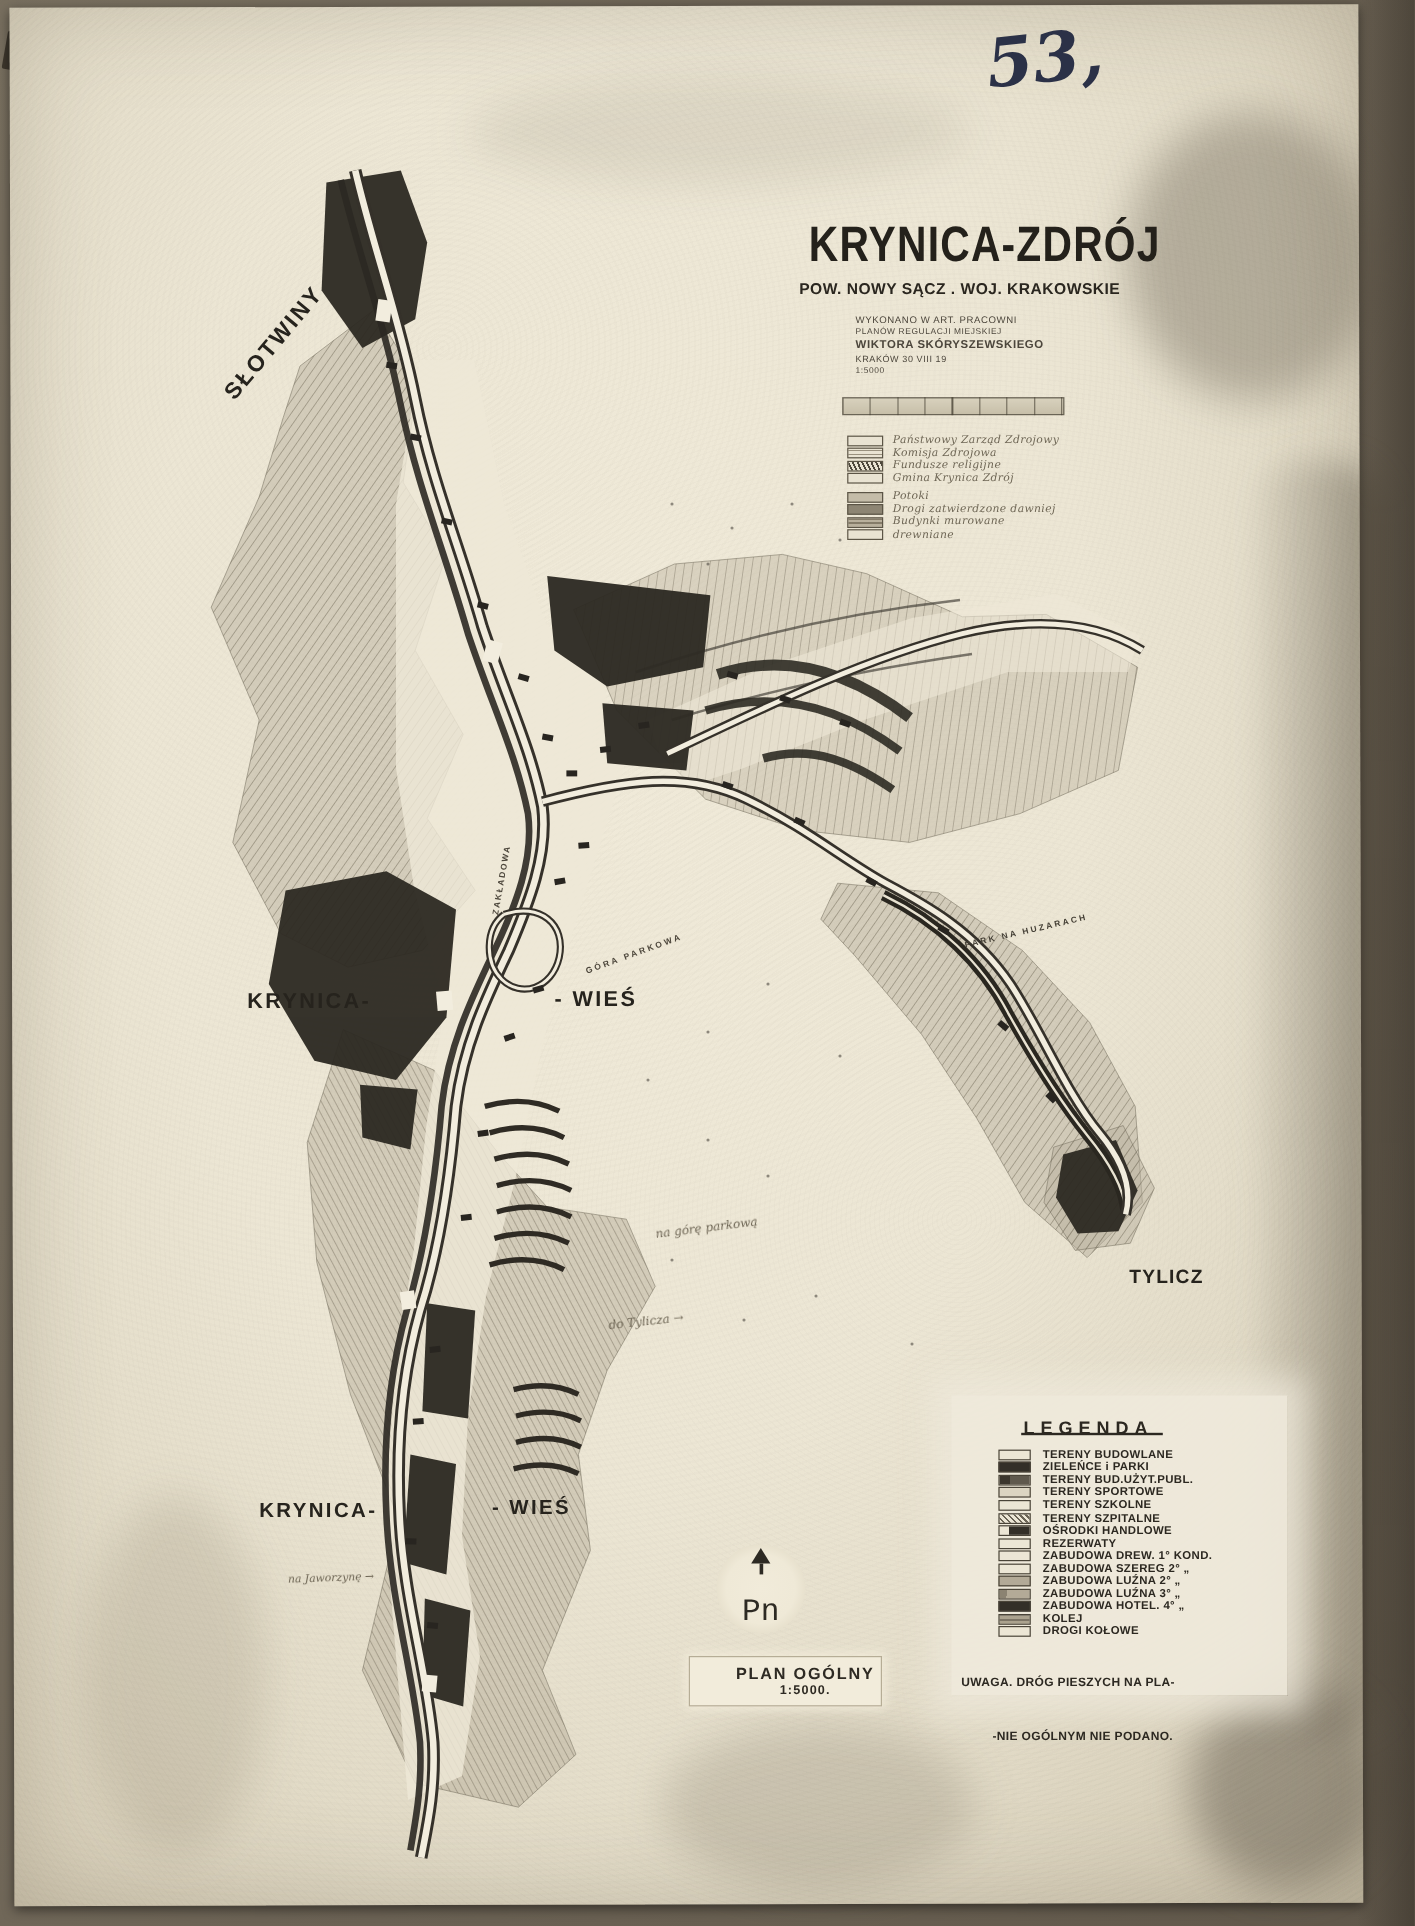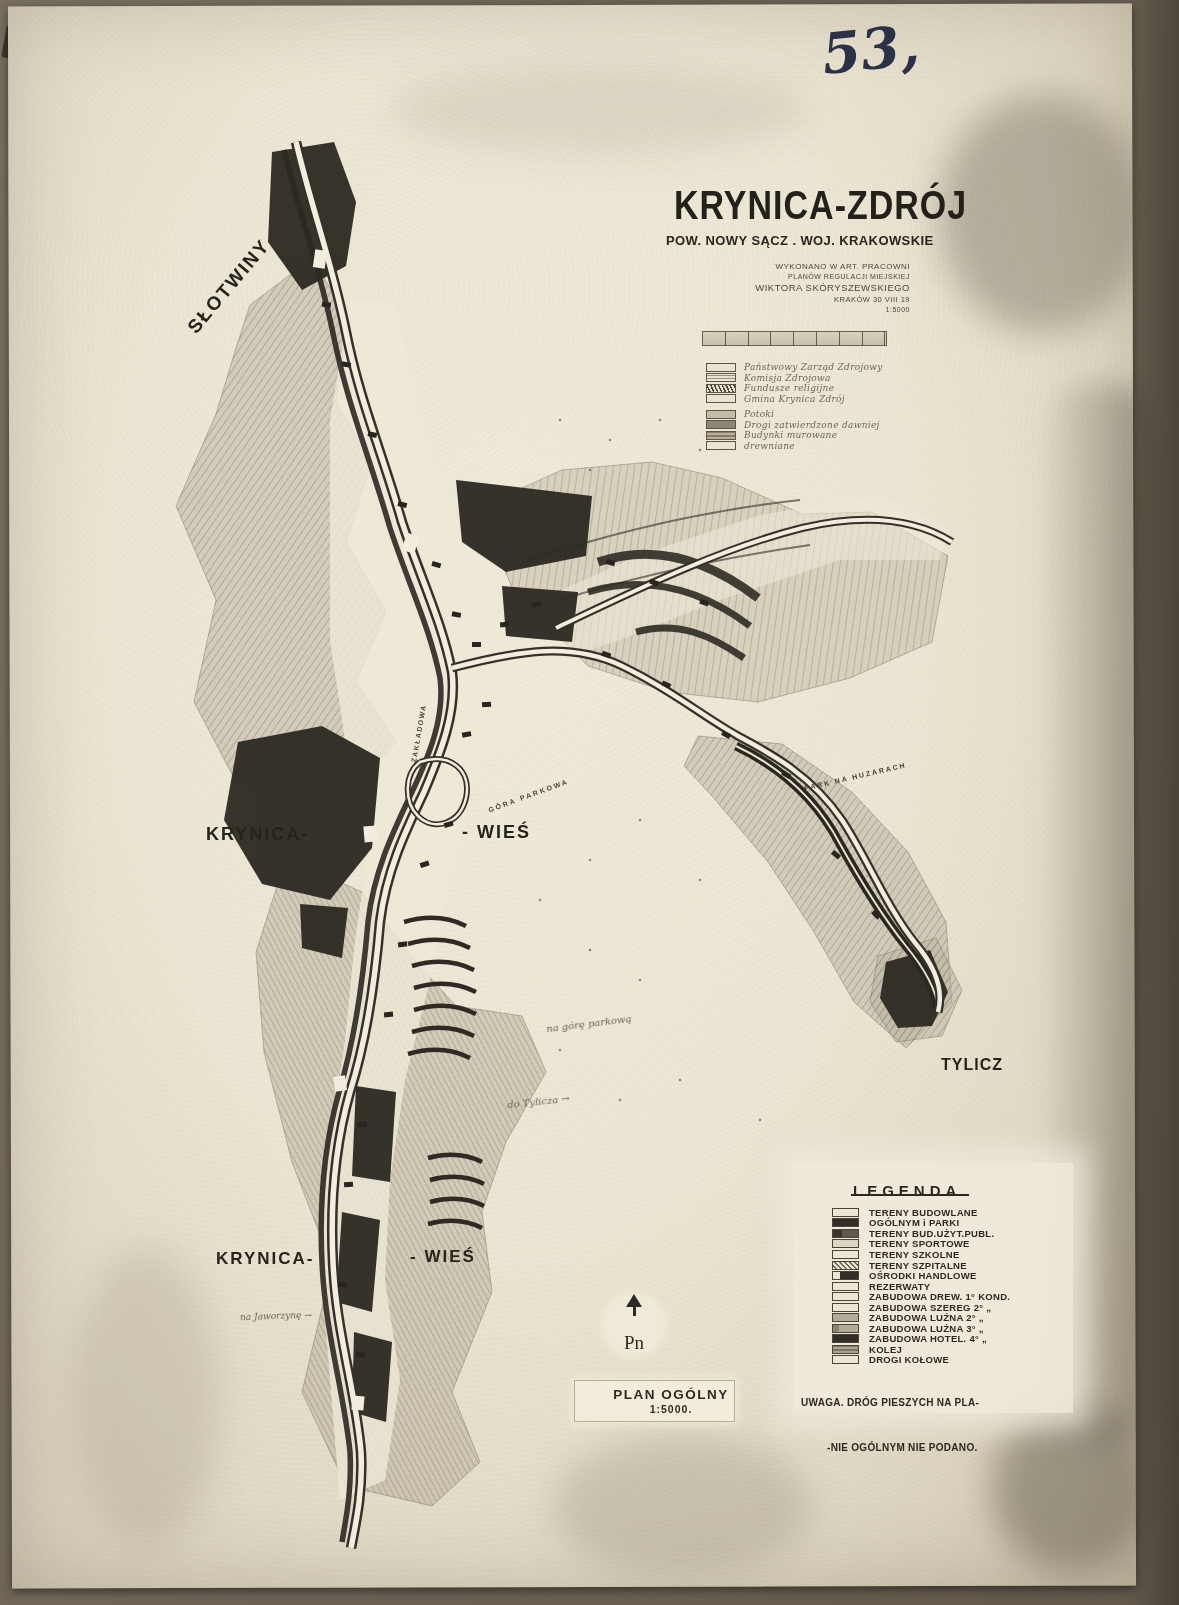--- a/index.html
+++ b/index.html
@@ -27,24 +27,24 @@
     background-image:repeating-radial-gradient(circle at 32% 18%,rgba(60,54,44,.025) 0 2px,transparent 2px 5px),
     repeating-radial-gradient(circle at 70% 64%,rgba(60,54,44,.03) 0 1px,transparent 1px 4px);}
   .map-svg{position:absolute;left:0;top:0;width:1179px;height:1605px;}
   
   .ink{color:#28241e;position:absolute;white-space:nowrap;}
   .page-num{position:absolute;left:822px;top:16px;font-family:"DejaVu Serif",serif;
     font-style:italic;font-size:56px;color:#2b3147;transform:rotate(-6deg);font-weight:bold;}
   .title{left:674px;top:181px;font-size:34px;font-weight:bold;letter-spacing:1px;
     transform:scaleY(1.22);transform-origin:top left;color:#24211b;}
   .subtitle{left:666px;top:233px;font-size:13px;font-weight:bold;letter-spacing:.4px;color:#2a261f;}
-  .credits{position:absolute;left:742px;top:262px;width:168px;text-align:right;color:#4c463c;
+  .credits{position:absolute;left:713px;top:262px;width:168px;text-align:left;color:#4c463c;
     filter:blur(.55px);letter-spacing:.5px;}
   .credits div{margin-bottom:2px;}
-  .cr1{font-size:8px;} .cr2{font-size:7px;} .cr3{font-size:9.5px;font-weight:normal;}
+  .cr1{font-size:8px;} .cr2{font-size:7px;} .cr3{font-size:9.5px;font-weight:bold;}
   .cr4{font-size:7.5px;} .cr5{font-size:7px;}
   .scalebar{position:absolute;left:702px;top:331px;width:183px;height:13px;
     border:1px solid rgba(70,64,52,.75);
     background:repeating-linear-gradient(90deg,rgba(80,74,60,0) 0 21.8px,rgba(80,74,60,.85) 21.8px 22.8px),
     linear-gradient(#d8d1bd,#c7bfa9);filter:blur(.3px);}
   
   .minileg{position:absolute;left:706px;top:362px;}
   .ml-row{display:flex;align-items:center;height:10.5px;}
   .ml-gap{margin-top:5px;}
   .ml-sw{width:28px;height:7px;border:1px solid #5c5546;margin-right:8px;flex:none;background:#e9e3d2;}
@@ -70,21 +70,21 @@
   .hw-gora{left:546px;top:1018px;font-size:10px;transform:rotate(-7deg);}
   .hw-tyl{left:507px;top:1096px;font-size:10px;transform:rotate(-6deg);}
   .hw-jaw{left:240px;top:1311px;font-size:9px;transform:rotate(-2deg);}
   
   .north{position:absolute;left:597px;top:1287px;width:74px;height:74px;border-radius:50%;
     background:radial-gradient(circle,#f1ebda 0%,#efe9d7 55%,#e4ddc9 78%,rgba(228,221,201,0) 100%);
     display:flex;flex-direction:column;align-items:center;justify-content:center;}
   .n-stem{width:3px;height:9px;background:#2d2a23;}
   .n-tri{width:0;height:0;border-left:8px solid transparent;border-right:8px solid transparent;
     border-bottom:13px solid #2d2a23;}
-  .n-txt{font-family:Liberation Serif, serif;font-size:19px;color:#2d2a23;margin-top:16px;}
+  .n-txt{font-family:Liberation Mono, monospace;font-size:26px;color:#2d2a23;margin-top:16px;}
   
   .planbox{position:absolute;left:574px;top:1380px;width:126px;height:40px;background:#f2ecdb;
     border:1px solid #b6ad96;box-shadow:0 0 8px 3px rgba(242,236,219,.8);
     display:flex;flex-direction:column;align-items:center;justify-content:center;padding-left:33px;}
   .pb1{font-size:13.5px;font-weight:bold;letter-spacing:1.5px;color:#2e2a23;}
   .pb2{font-size:10.5px;font-weight:bold;letter-spacing:1px;color:#2e2a23;margin-top:1px;}
   
   .legend{position:absolute;left:793px;top:1163px;width:280px;height:250px;
     background:rgba(239,233,219,.92);box-shadow:0 0 24px 16px rgba(239,233,219,.72);}
   .lg-title{position:relative;margin:19px 0 0 60px;font-size:15px;font-weight:bold;
@@ -342,21 +342,21 @@
 
   <div class="legend">
     <div class="lg-title">LEGENDA</div>
     <div class="lg-items">
       <div class="lg-row">
           <span class="sw"></span>
           <span class="lg-label">TERENY BUDOWLANE</span>
         </div>
       <div class="lg-row">
           <span class="sw sw-dark"></span>
-          <span class="lg-label">OGÓLNYM i PARKI</span>
+          <span class="lg-label">ZIELEŃCE i PARKI</span>
         </div>
       <div class="lg-row">
           <span class="sw sw-gdark"></span>
           <span class="lg-label">TERENY BUD.UŻYT.PUBL.</span>
         </div>
       <div class="lg-row">
           <span class="sw sw-light"></span>
           <span class="lg-label">TERENY SPORTOWE</span>
         </div>
       <div class="lg-row">

